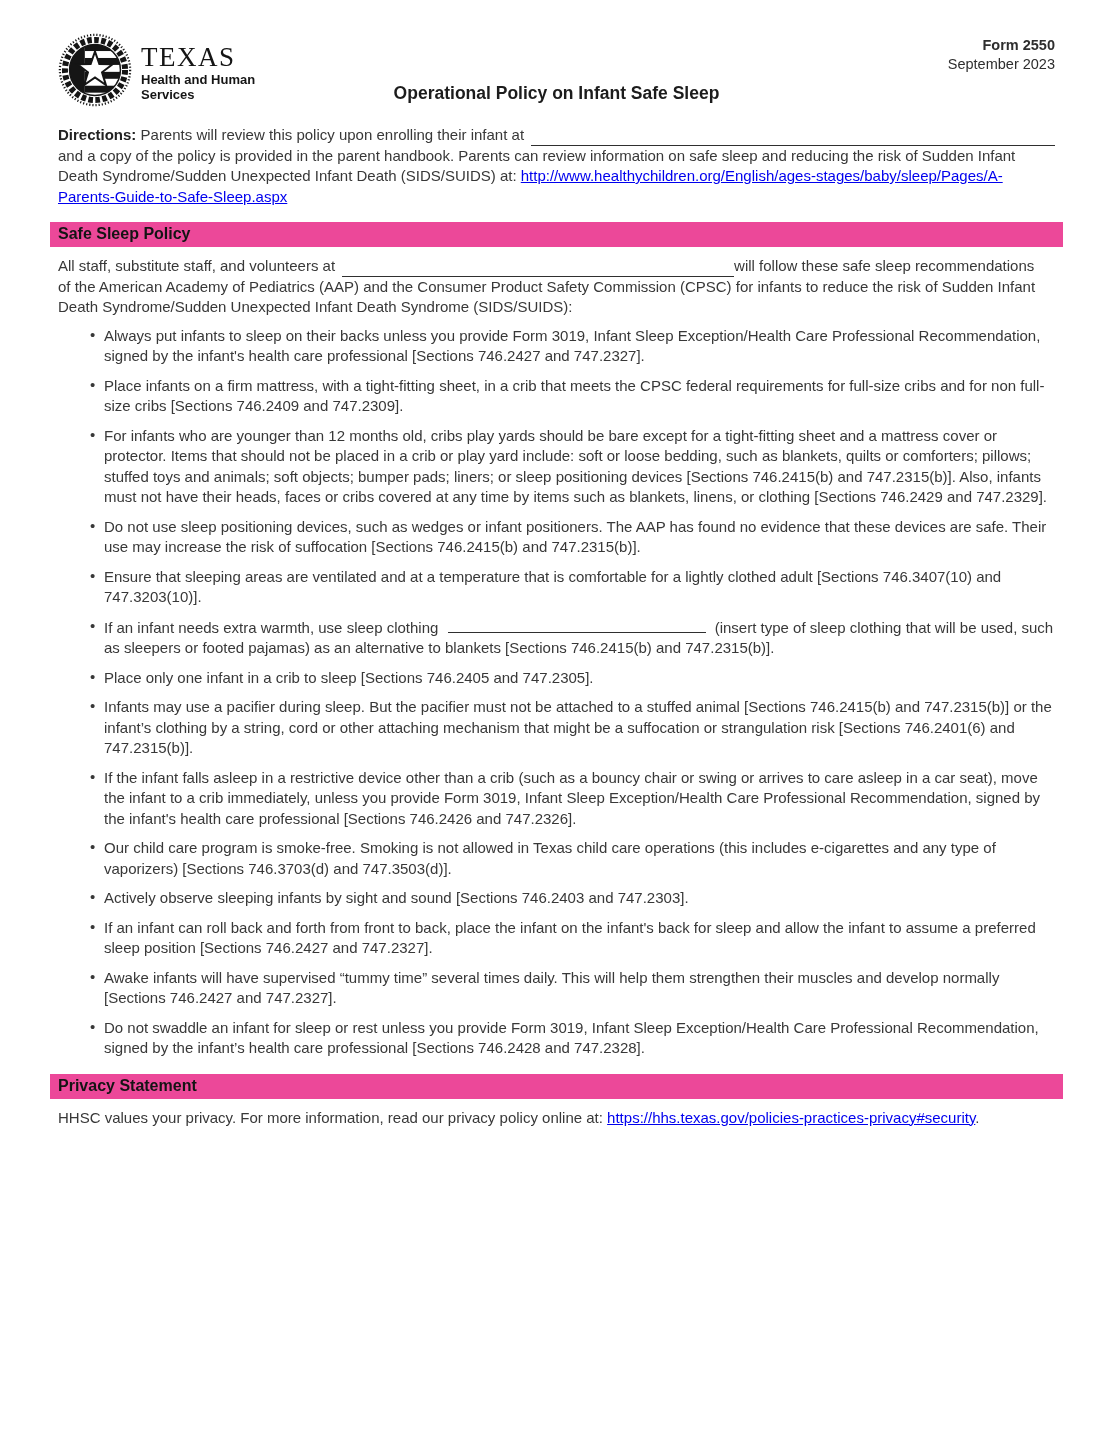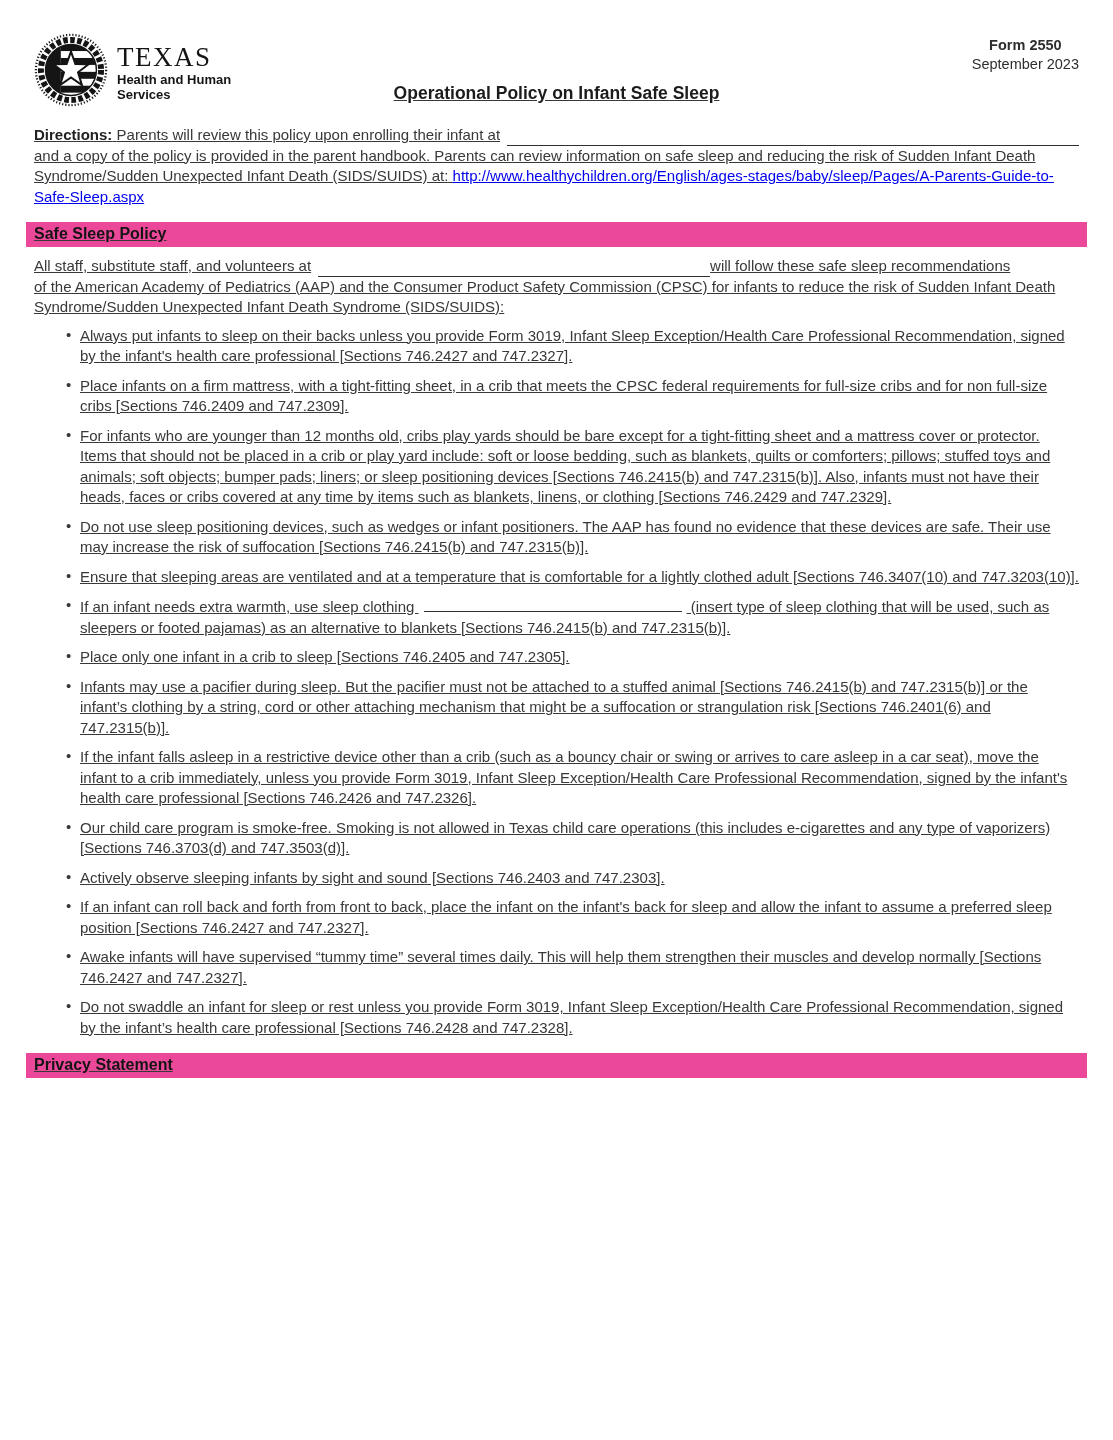--- a/index.html
+++ b/index.html
@@ -1,30 +1,30 @@
 <!DOCTYPE html>
 <html><head>
 <meta charset="utf-8">
 <style>
   html,body { margin:0; padding:0; background:#ffffff; }
   .page {
     width:1113px; height:1359px; box-sizing:border-box;
-    padding:33px 34px; background:#fff;
+    padding:33px 58px; background:#fff;
     font-family:"Liberation Sans", sans-serif;
     font-size:15px; line-height:20.5px; color:#383838;
-    position:relative; overflow:hidden;text-decoration:underline;
+    position:relative; overflow:hidden;
   }
   
   .header { position:relative; height:92px; }
   .logo { position:absolute; left:0; top:0; display:flex; align-items:center; gap:9px; }
   .logo-text { display:flex; flex-direction:column; }
   .logo-org { font-family:"Liberation Serif", serif; font-size:27px; letter-spacing:1.5px; color:#151515; line-height:1.05; }
   .logo-sub { font-size:13px; font-weight:bold; color:#151515; line-height:1.18; }
   .form-meta { position:absolute; right:0; top:3px; text-align:right; font-size:14.5px; color:#2e2e2e; line-height:1.3; }
-  .form-number { font-weight:bold;text-align:center; }
+  .form-number { font-weight:bold; }
   .doc-title { text-align:center; padding-top:50px; font-size:17.5px; font-weight:bold; color:#1c1c1c; }
   
   p { margin:0; }
   .intro { margin-top:14px; }
   .para-block { }
   .line-flex { display:flex; align-items:flex-end; }
   .blank { border-bottom:1.6px solid #2f2f2f; }
   .flex-fill { flex:1 1 auto; margin-left:7px; height:1.1em; }
   .nowrap { white-space:nowrap; }
   .inline-blank { display:inline-block; width:258px; height:15px; margin:0 5px; vertical-align:baseline; }
@@ -111,14 +111,15 @@
       <li>Infants may use a pacifier during sleep. But the pacifier must not be attached to a stuffed animal [Sections 746.2415(b) and 747.2315(b)] or the infant’s clothing by a string, cord or other attaching mechanism that might be a suffocation or strangulation risk [Sections 746.2401(6) and 747.2315(b)].</li>
       <li>If the infant falls asleep in a restrictive device other than a crib (such as a bouncy chair or swing or arrives to care asleep in a car seat), move the infant to a crib immediately, unless you provide Form 3019, Infant Sleep Exception/Health Care Professional Recommendation, signed by the infant's health care professional [Sections 746.2426 and 747.2326].</li>
       <li>Our child care program is smoke-free. Smoking is not allowed in Texas child care operations (this includes e-cigarettes and any type of vaporizers) [Sections 746.3703(d) and 747.3503(d)].</li>
       <li>Actively observe sleeping infants by sight and sound [Sections 746.2403 and 747.2303].</li>
       <li>If an infant can roll back and forth from front to back, place the infant on the infant's back for sleep and allow the infant to assume a preferred sleep position [Sections 746.2427 and 747.2327].</li>
       <li>Awake infants will have supervised “tummy time” several times daily. This will help them strengthen their muscles and develop normally [Sections 746.2427 and 747.2327].</li>
       <li>Do not swaddle an infant for sleep or rest unless you provide Form 3019, Infant Sleep Exception/Health Care Professional Recommendation, signed by the infant’s health care professional [Sections 746.2428 and 747.2328].</li>
     </ul>
 
   <div class="section-bar">Privacy Statement</div>
+  <p class="privacy-para"><span>HHSC values your privacy. For more information, read our privacy policy online at: </span><a href="#">https://hhs.texas.gov/policies-practices-privacy#security</a><span>.</span></p>
 
 </div>
 
 </body></html>

